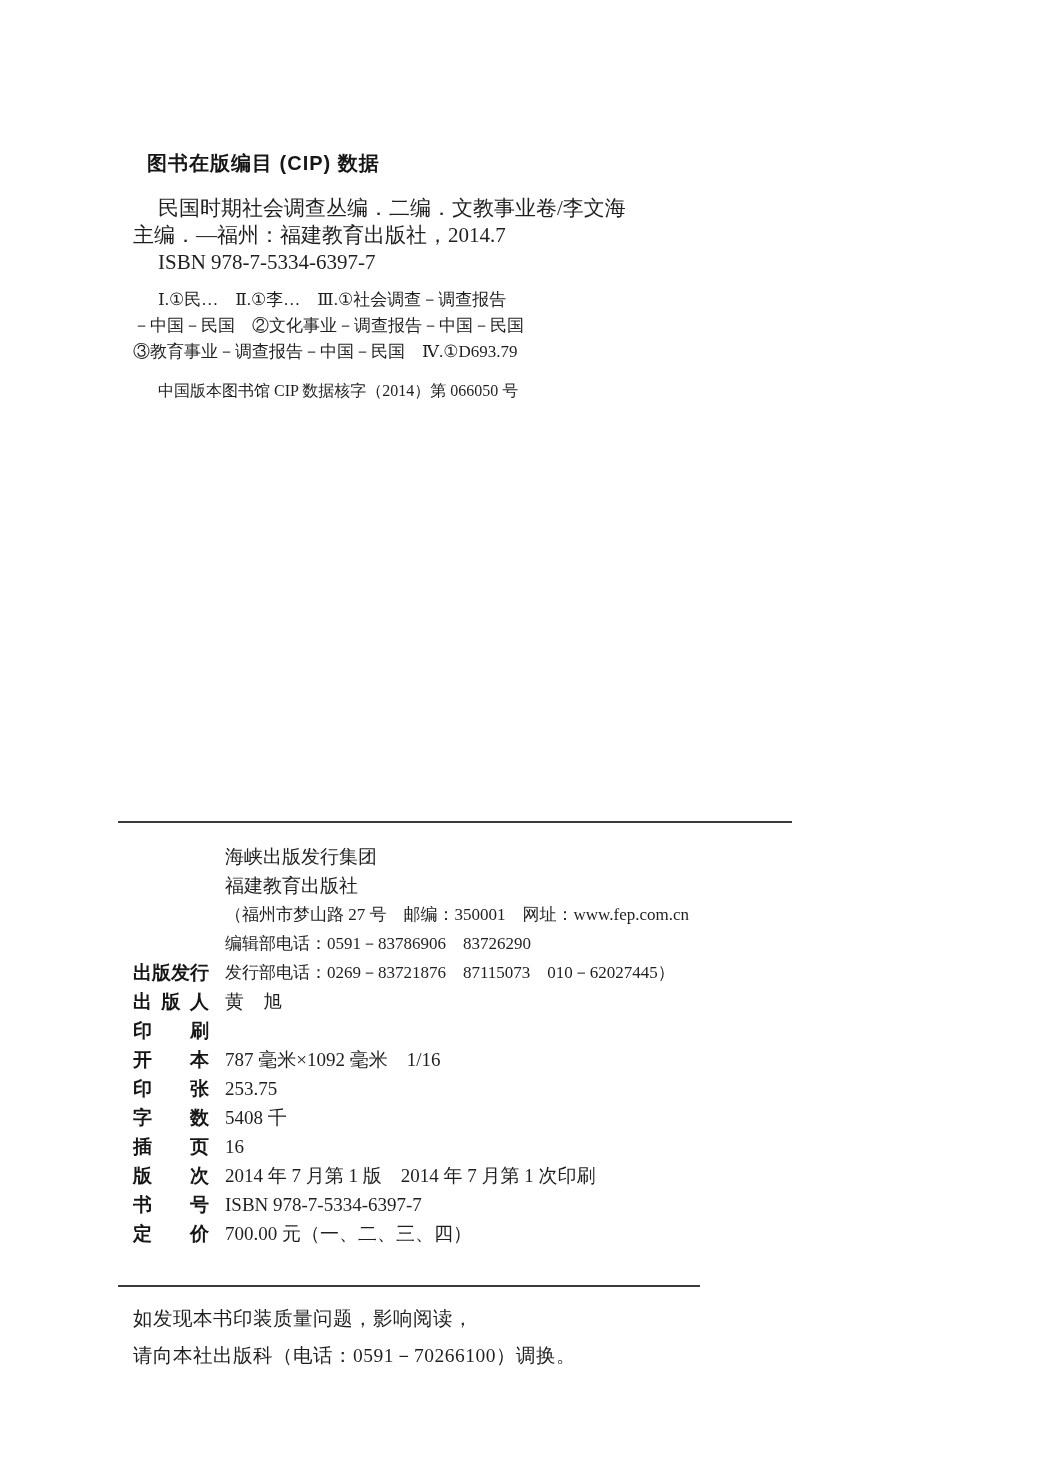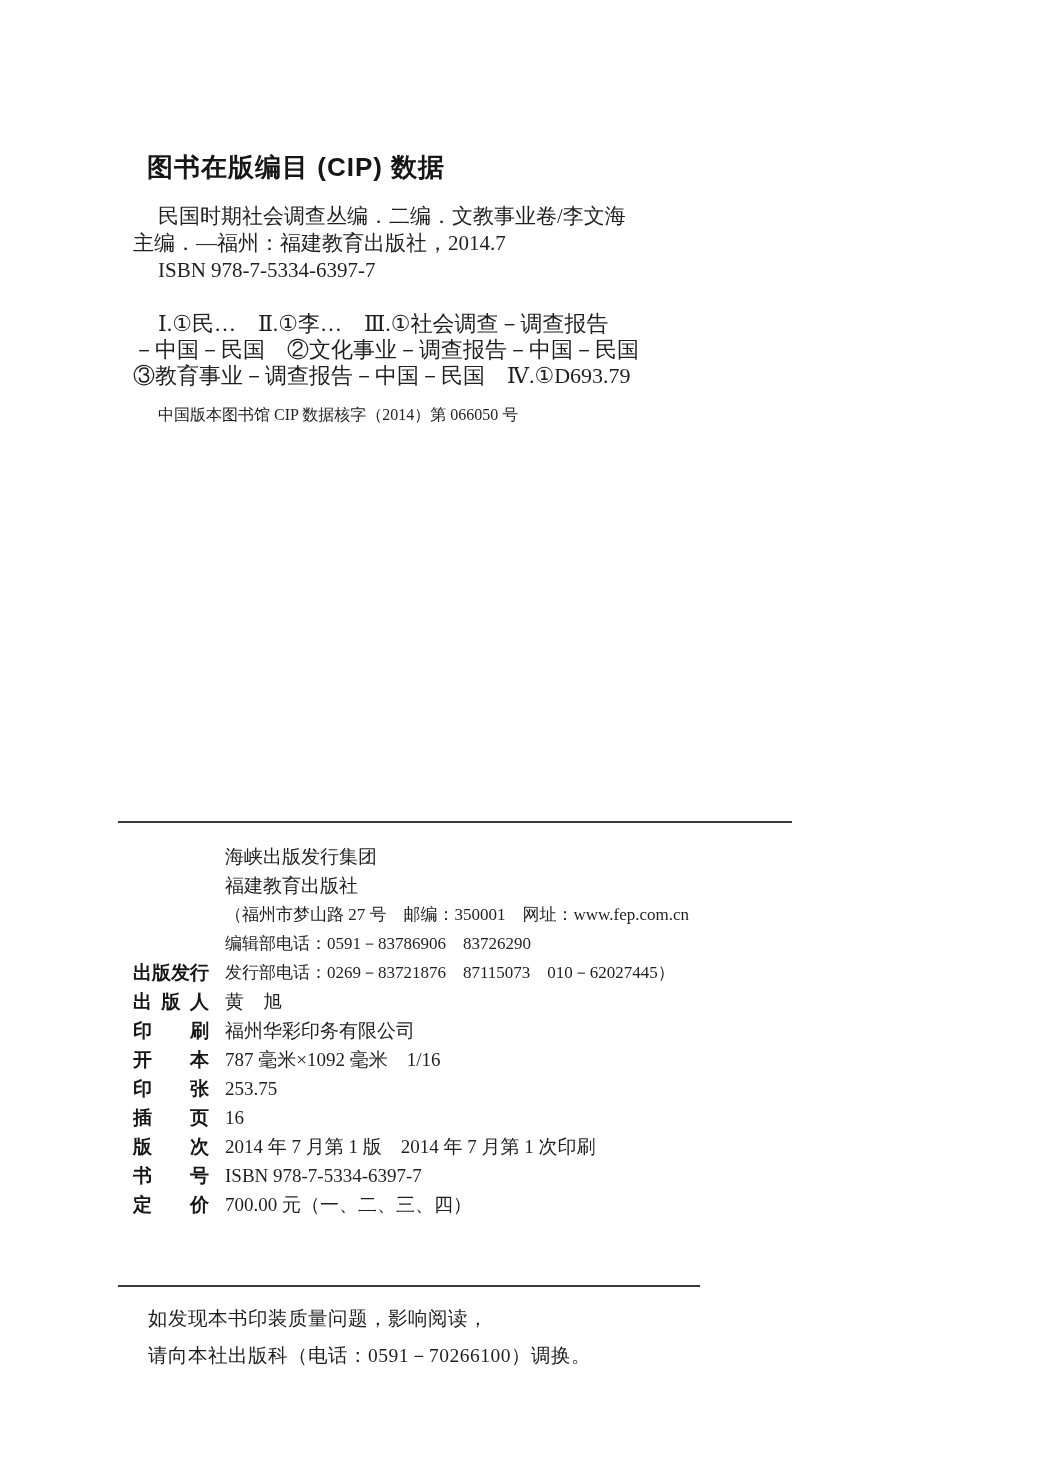--- a/index.html
+++ b/index.html
@@ -10,25 +10,25 @@
     color:#1f1f1f;
     position:relative;
     overflow:hidden;
   }
   .page { position:relative; width:1064px; height:1479px; background:#ffffff; }
 
   
   .cip { position:absolute; left:133px; top:150px; width:600px; }
   .cip-heading {
     font-family:"Liberation Sans","DejaVu Sans",sans-serif;
-    font-weight:bold; font-size:26px; letter-spacing:1px;
+    font-weight:bold; font-size:20px; letter-spacing:1px;
     padding-left:14px; color:#161616;
   }
   .cip-entry { margin-top:18px; font-size:21px; line-height:27px; }
-  .cip-class { margin-top:27px;  font-size:22px; line-height:26px; }
+  .cip-class { margin-top:11px;  font-size:17px; line-height:26px; }
   .line-indent { padding-left:25px; }
   .cip-registry { margin-top:16px; font-size:16px; padding-left:25px; }
 
   
   .titleblock { position:absolute; left:135px; top:676px; }
   .series-title {
     font-family:"Liberation Sans","DejaVu Sans",sans-serif;
     font-weight:bold; font-size:22px; letter-spacing:1.5px; color:#141414;
   }
   .volume-title { margin-top:13px; font-size:21px; letter-spacing:2.5px; }
@@ -49,21 +49,21 @@
     font-family:"Liberation Sans","DejaVu Sans",sans-serif;
     font-weight:bold; color:#161616;
     text-align:justify; text-align-last:justify;
     line-height:29px;
   }
   .cvalue { line-height:29px; }
   .cvalue div { line-height:29px; }
   .cvalue .small { font-size:17px; }
 
   
-  .footer { position:absolute; left:148px; top:1300px; font-size:19.5px;
+  .footer { position:absolute; left:133px; top:1300px; font-size:19.5px;
             line-height:37px; letter-spacing:0.5px; }
 </style>
 </head>
 <body>
 
 <div class="page">
 
   <div class="cip">
     <div class="cip-heading">图书在版编目 (CIP) 数据</div>
     <div class="cip-entry">
@@ -96,34 +96,37 @@
     </div>
 
     <div class="crow">
       <div class="clabel">出版人</div>
       <div class="cvalue">黄　旭</div>
     </div>
 
     <div class="crow">
       <div class="clabel">印刷</div>
       <div class="cvalue">
-        <div>福州华彩印务有限公司</div>
       </div>
     </div>
 
     <div class="crow">
       <div class="clabel">开本</div>
       <div class="cvalue">787 毫米×1092 毫米　1/16</div>
     </div>
 
     <div class="crow">
       <div class="clabel">印张</div>
       <div class="cvalue">253.75</div>
     </div>
 
+    <div class="crow">
+      <div class="clabel">字数</div>
+      <div class="cvalue">5408 千</div>
+    </div>
 
     <div class="crow">
       <div class="clabel">插页</div>
       <div class="cvalue">16</div>
     </div>
 
     <div class="crow">
       <div class="clabel">版次</div>
       <div class="cvalue">2014 年 7 月第 1 版　2014 年 7 月第 1 次印刷</div>
     </div>

